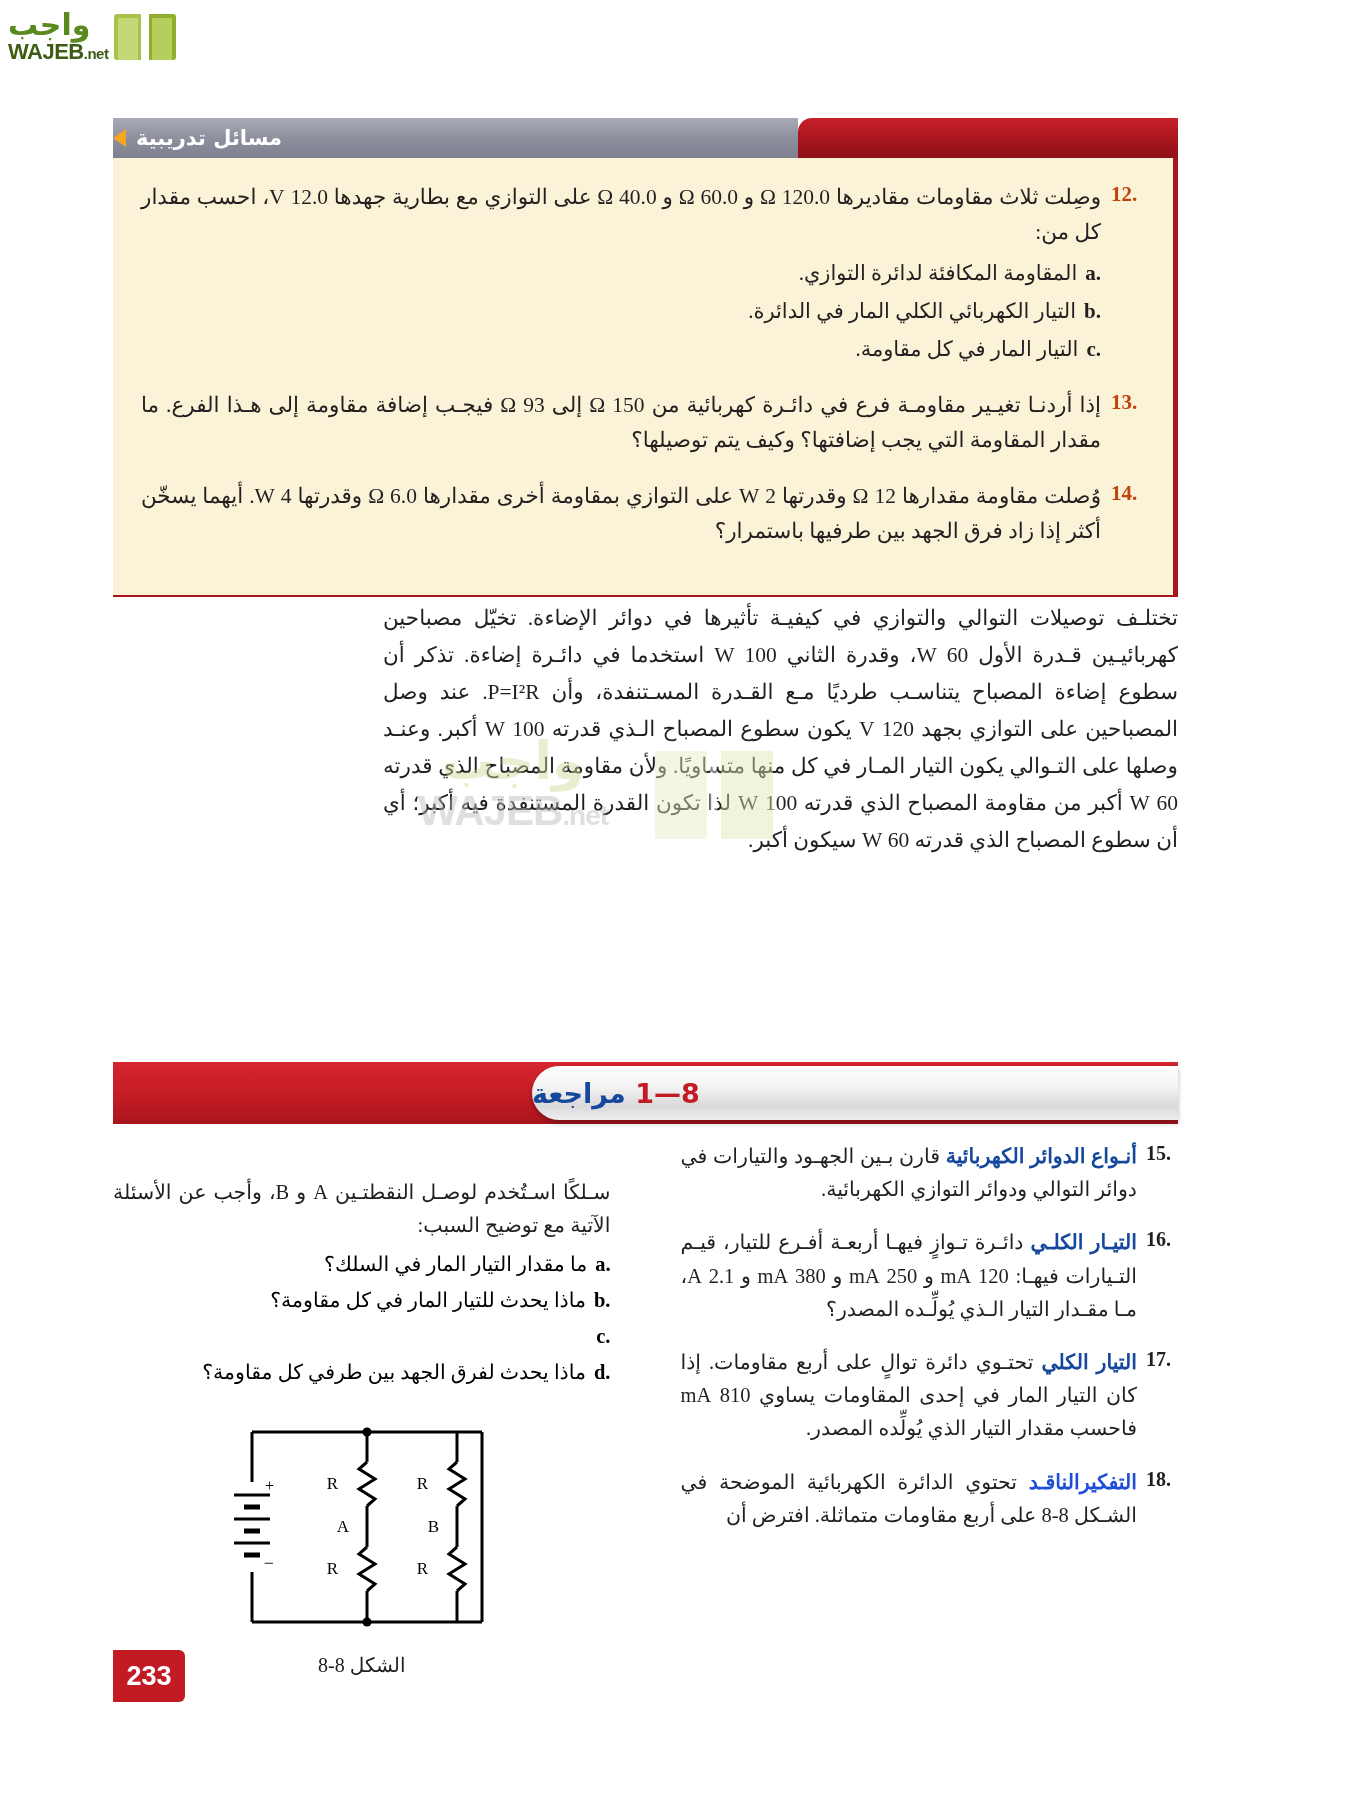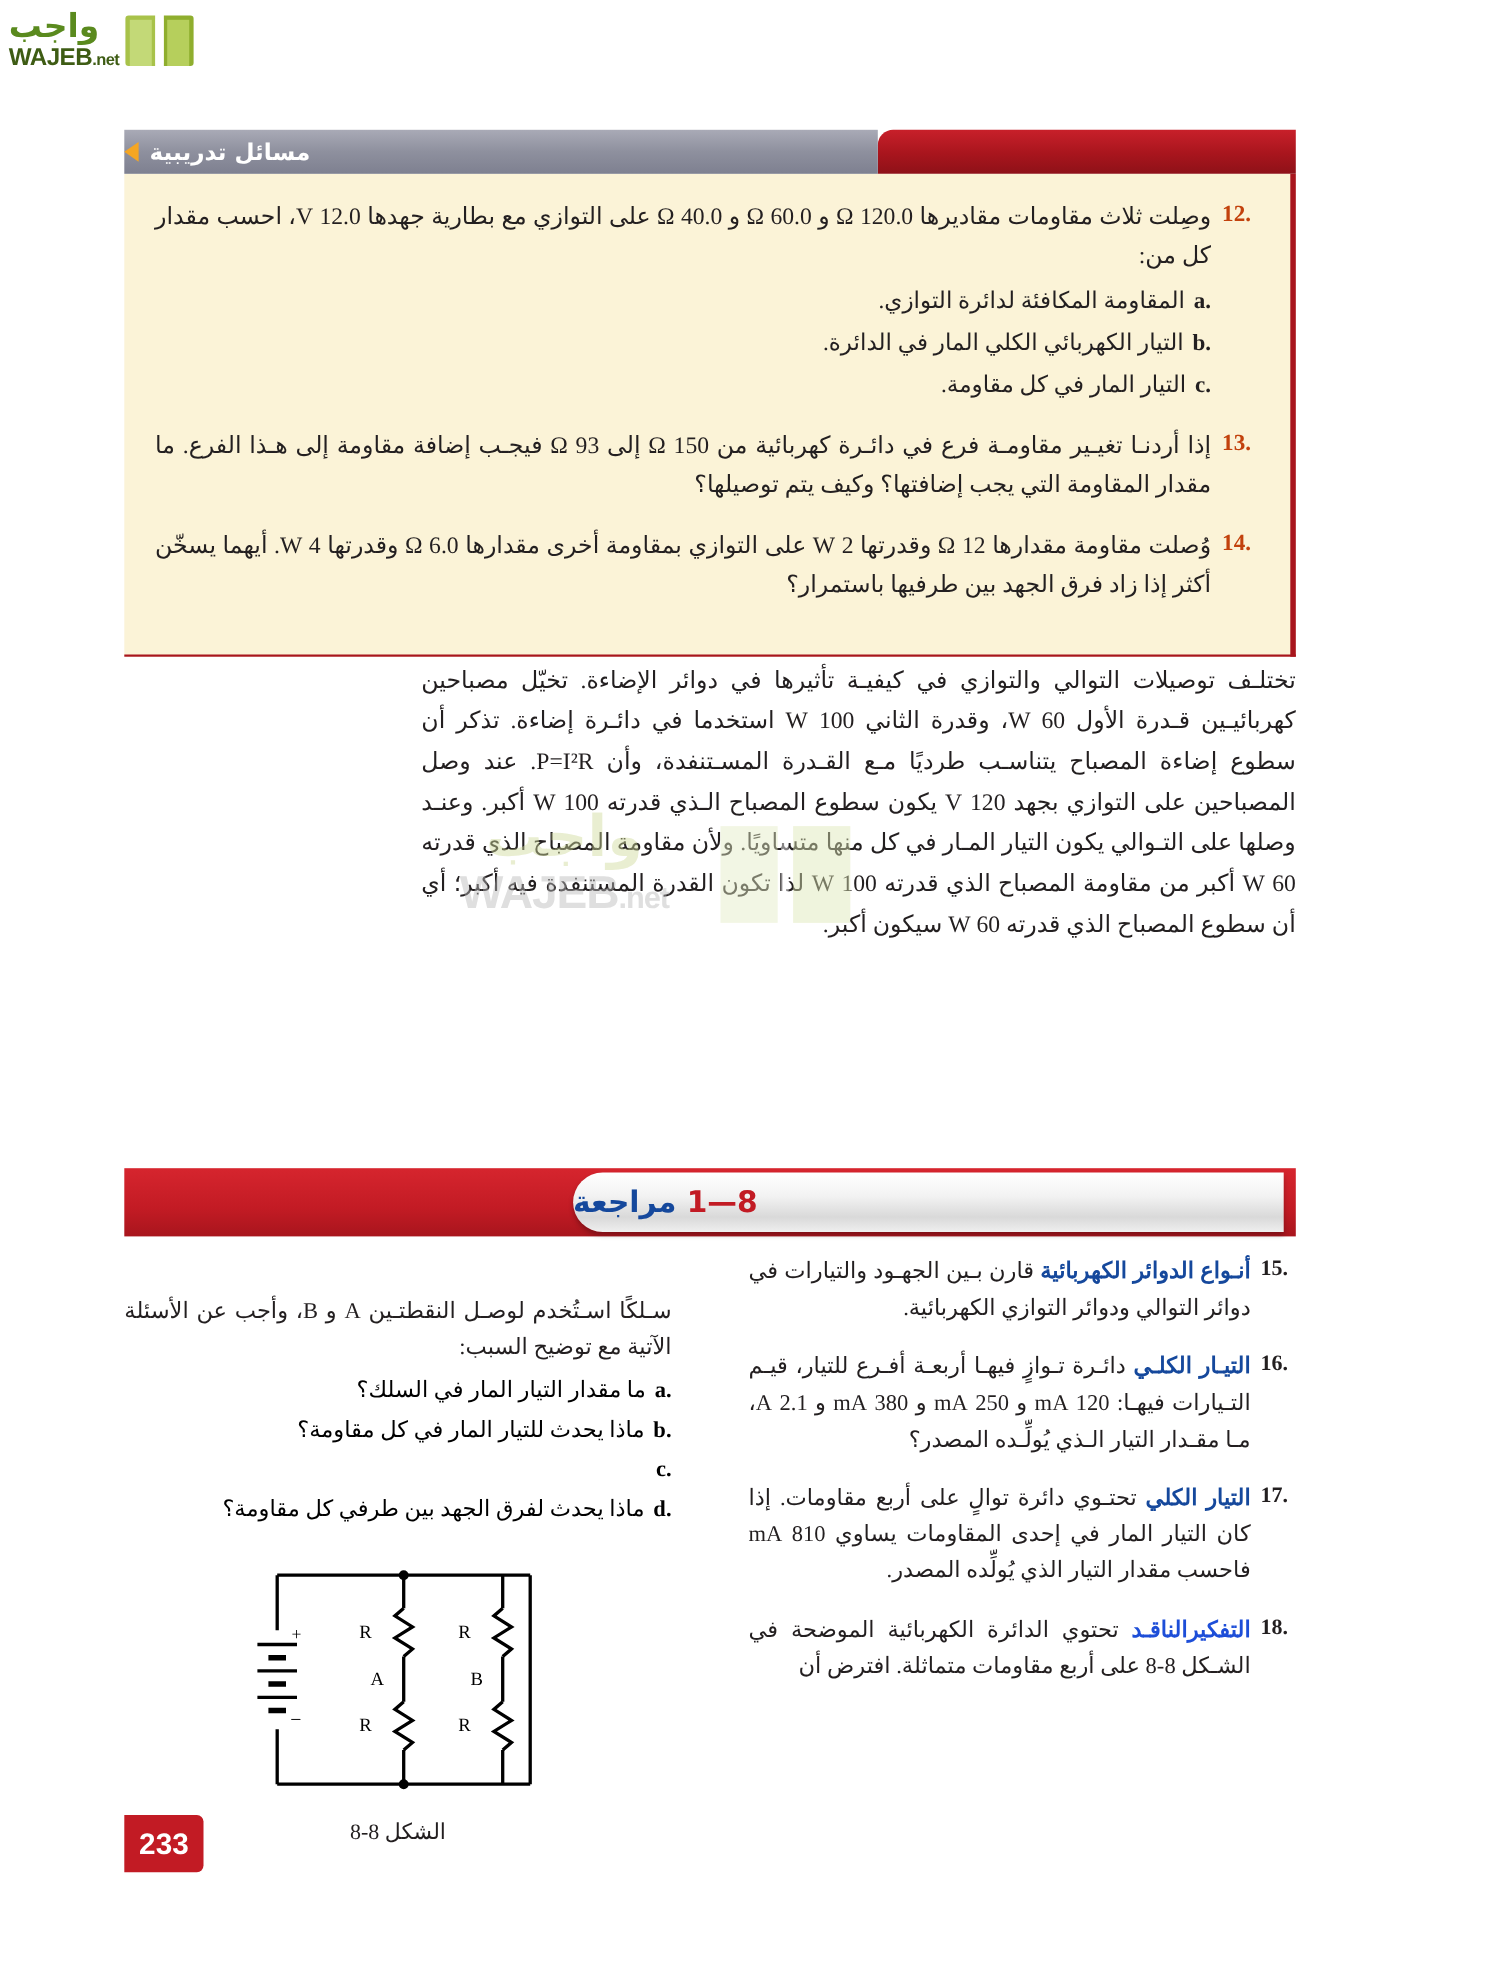--- a/index.html
+++ b/index.html
@@ -71,21 +71,21 @@
   .wm-en .net{font-size:28px;}
   .wm-book{position:absolute;right:-130px;top:6px;width:118px;height:108px;}
   .wm-book .l,.wm-book .r{position:absolute;top:10px;width:52px;height:88px;background:#e4ecc4;}
   .wm-book .l{left:0;}
   .wm-book .r{right:0;background:#dde7b4;}
   .wm-book .sp{position:absolute;left:55px;top:6px;width:7px;height:96px;background:#ffffff;}
 
   
   .review-head{position:absolute;left:113px;top:1062px;width:1065px;height:62px;}
   .rh-bar{position:absolute;inset:0;background:linear-gradient(180deg,#d6252e 0%,#c21b24 60%,#a8151d 100%);}
-  .rh-cap{position:absolute;right:11px;top:4px;width:620px;height:54px;
+  .rh-cap{position:absolute;right:0;top:4px;width:620px;height:54px;
           background:linear-gradient(180deg,#ffffff 0%,#f2f2f2 40%,#d9d9d9 75%,#efefef 100%);
           border-radius:27px 0 0 27px;
           box-shadow:0 3px 5px rgba(0,0,0,.28);
           display:flex;align-items:center;justify-content:flex-end;padding-right:26px;}
   .rh-title{font-family:"DejaVu Sans",sans-serif;font-size:27px;font-weight:bold;color:#15489c;}
   .rh-title .num{color:#c21b24;}
 
   
   .cols{position:absolute;left:113px;top:1140px;width:1065px;display:flex;gap:70px;}
   .col{width:500px;}

